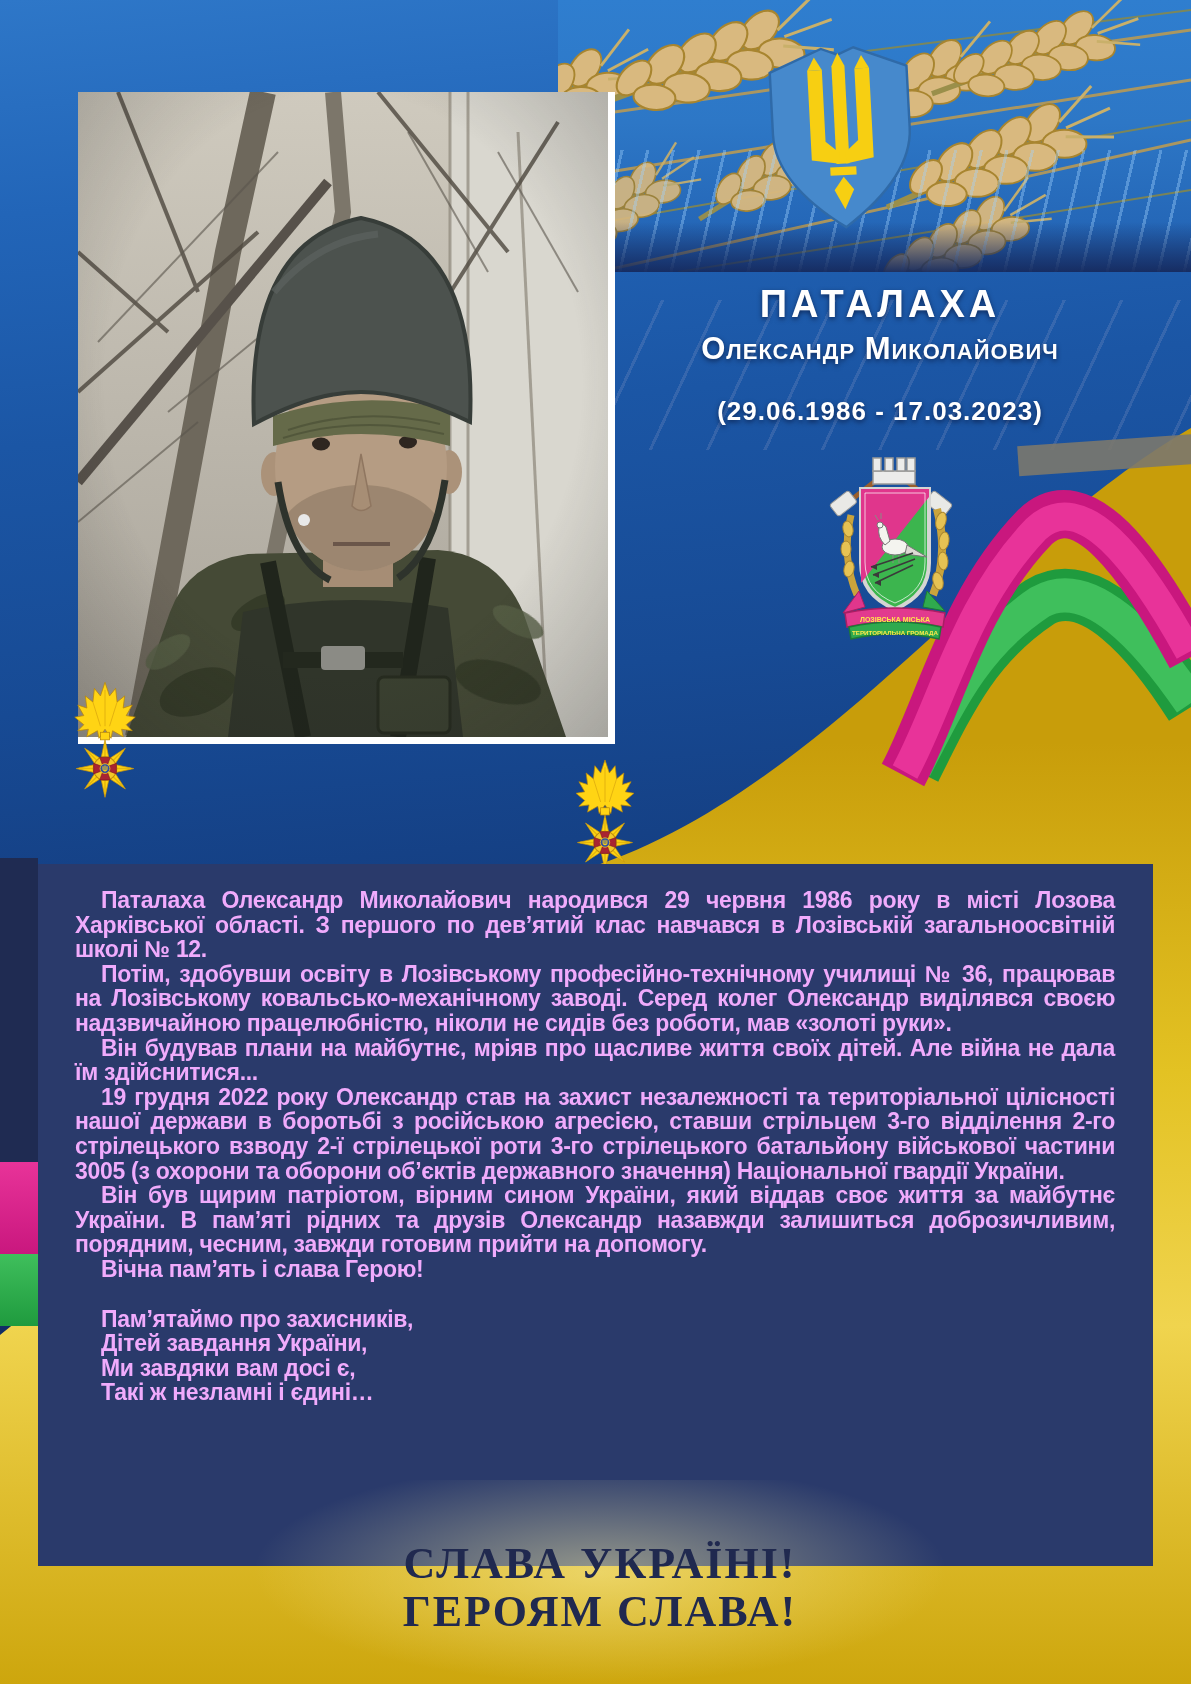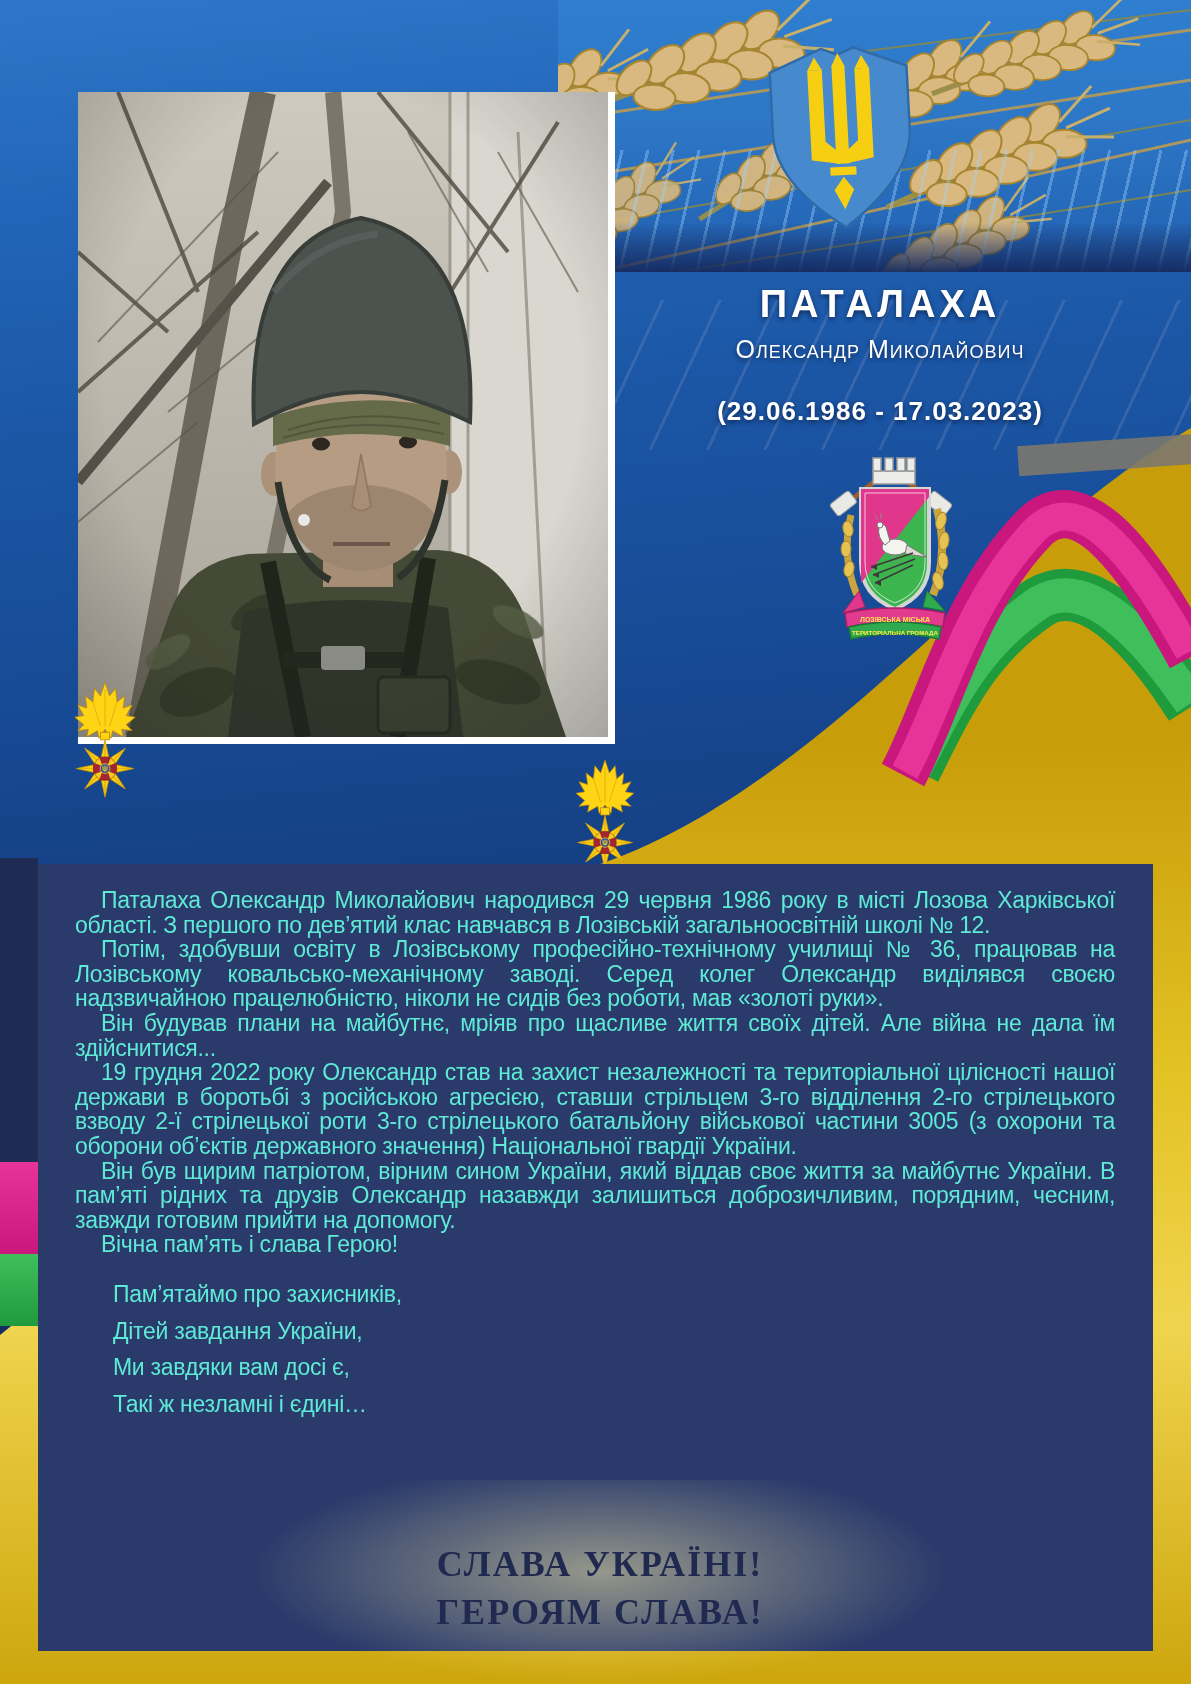--- a/index.html
+++ b/index.html
@@ -23,32 +23,32 @@
   
   .navy-left{left:0;top:858px;width:38px;height:306px;background:#1f2b52;}
   .stripe-pink{left:0;top:1162px;width:38px;height:92px;background:linear-gradient(180deg,#e83399,#c9177e);}
   .stripe-green{left:0;top:1254px;width:38px;height:72px;background:linear-gradient(180deg,#3fbf5c,#1f9b3e);}
   
   .photo{left:78px;top:92px;width:530px;height:645px;border-right:7px solid #fff;border-bottom:7px solid #fff;}
   
   .name-block{left:575px;top:282px;width:610px;text-align:center;color:#fff;
     text-shadow:0 2px 5px rgba(0,0,25,.55);}
   .surname{font-weight:bold;font-size:38px;line-height:44px;letter-spacing:4px;}
-  .given{font-weight:normal;font-size:25px;line-height:46px;font-variant:small-caps;letter-spacing:1px;}
+  .given{font-weight:bold;font-size:31px;line-height:46px;font-variant:small-caps;letter-spacing:1px;}
   .dates{font-weight:bold;font-size:26px;line-height:34px;margin-top:22px;letter-spacing:1px;}
   
-  .panel{left:38px;top:864px;width:1115px;height:787px;background:#2a3a6b;
-    box-sizing:border-box;padding:24px 38px 0 37px;color:#5eead4;
-    font-weight:normal;font-size:23px;line-height:24.6px;letter-spacing:-0.3px;}
+  .panel{left:38px;top:864px;width:1115px;height:702px;background:#2a3a6b;
+    box-sizing:border-box;padding:24px 38px 0 37px;color:#f0abfc;
+    font-weight:bold;font-size:23px;line-height:24.6px;letter-spacing:-0.3px;}
   .para{margin:0;text-indent:26px;text-align:justify;}
   .poem{margin-top:25px;}
-  .poem-line{margin:12px;padding-left:26px;}
+  .poem-line{margin:0;padding-left:26px;}
   
   .slogan{left:320px;top:1540px;width:560px;text-align:center;color:#20294f;
-    font-family:"Liberation Serif",serif;font-weight:bold;font-size:36px;line-height:48px;letter-spacing:2px;}
+    font-family:"Liberation Serif",serif;font-weight:bold;font-size:44px;line-height:48px;letter-spacing:2px;}
   .gold-sheen{left:250px;top:1480px;width:700px;height:204px;pointer-events:none;
     background:radial-gradient(ellipse at 50% 45%,rgba(255,244,170,.5),rgba(255,244,170,0) 70%);}
   svg{display:block;}
 </style>
 </head>
 <body>
 
 <div class="poster">
 
   <svg class="abs gold-svg" viewBox="0 0 1191 1684">

